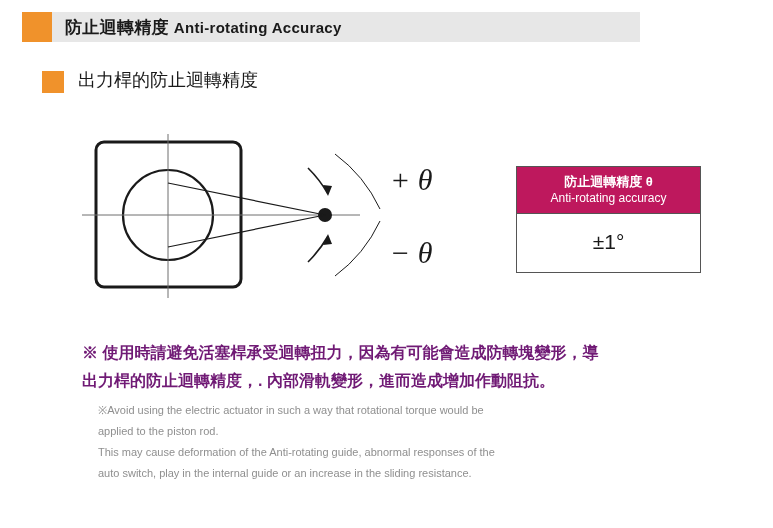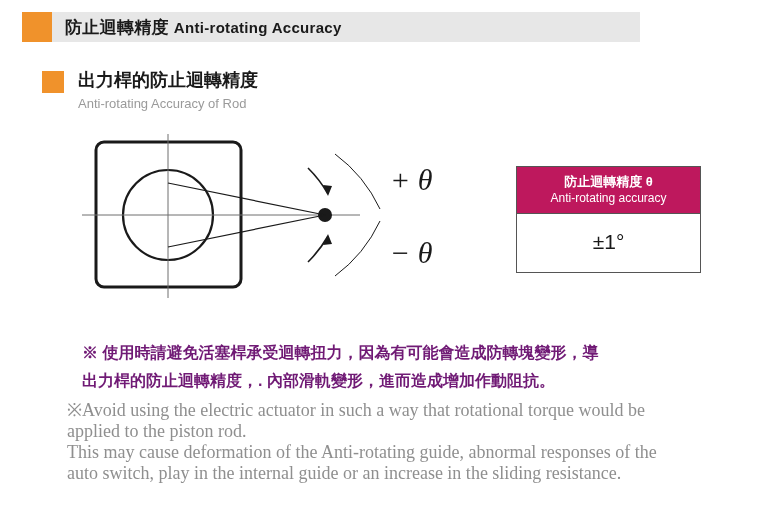--- a/index.html
+++ b/index.html
@@ -63,21 +63,21 @@
     height: 22px;
     background: #f0922b;
     margin-top: 3px;
     flex: 0 0 auto;
   }
   .section-texts {
     margin-left: 14px;
   }
   .section-title-zh {
     font-size: 18px;
-    font-weight: bold;
+    font-weight: normal;
     color: #1a1a1a;
     line-height: 24px;
   }
   .section-title-en {
     font-size: 13px;
     color: #9a9a9a;
     line-height: 20px;
     margin-top: 2px;
   }
 
@@ -130,48 +130,46 @@
     left: 82px;
     top: 339px;
     width: 620px;
     font-size: 16px;
     font-weight: bold;
     color: #701a75;
     line-height: 28px;
   }
   .note-en {
     position: absolute;
-    left: 67px;
+    left: 98px;
     top: 400px;
     width: 620px;
-    font-size: 18px;
+    font-size: 11px;
     color: #8f8f8f;
     line-height: 21px;
-    font-family: Liberation Serif, serif;
   }
   .note-en div { white-space: nowrap; }
 </style>
 </head>
 <body>
 
 <div class="page">
 
   <div class="header">
     <div class="header-square"></div>
     <div class="header-text">
       <span>防止迴轉精度</span>
       <span class="en">Anti-rotating Accuracy</span>
     </div>
   </div>
 
   <div class="section">
     <div class="section-square"></div>
     <div class="section-texts">
       <div class="section-title-zh">出力桿的防止迴轉精度</div>
-      <div class="section-title-en">Anti-rotating Accuracy of Rod</div>
     </div>
   </div>
 
   <div class="diagram">
     <svg width="390" height="170" viewBox="0 0 390 170">
 
       <rect x="16" y="8" width="145" height="145" rx="8" ry="8" fill="none" stroke="#1a1a1a" stroke-width="3"></rect>
 
       <circle cx="88" cy="81" r="45" fill="none" stroke="#1a1a1a" stroke-width="2.2"></circle>
 

